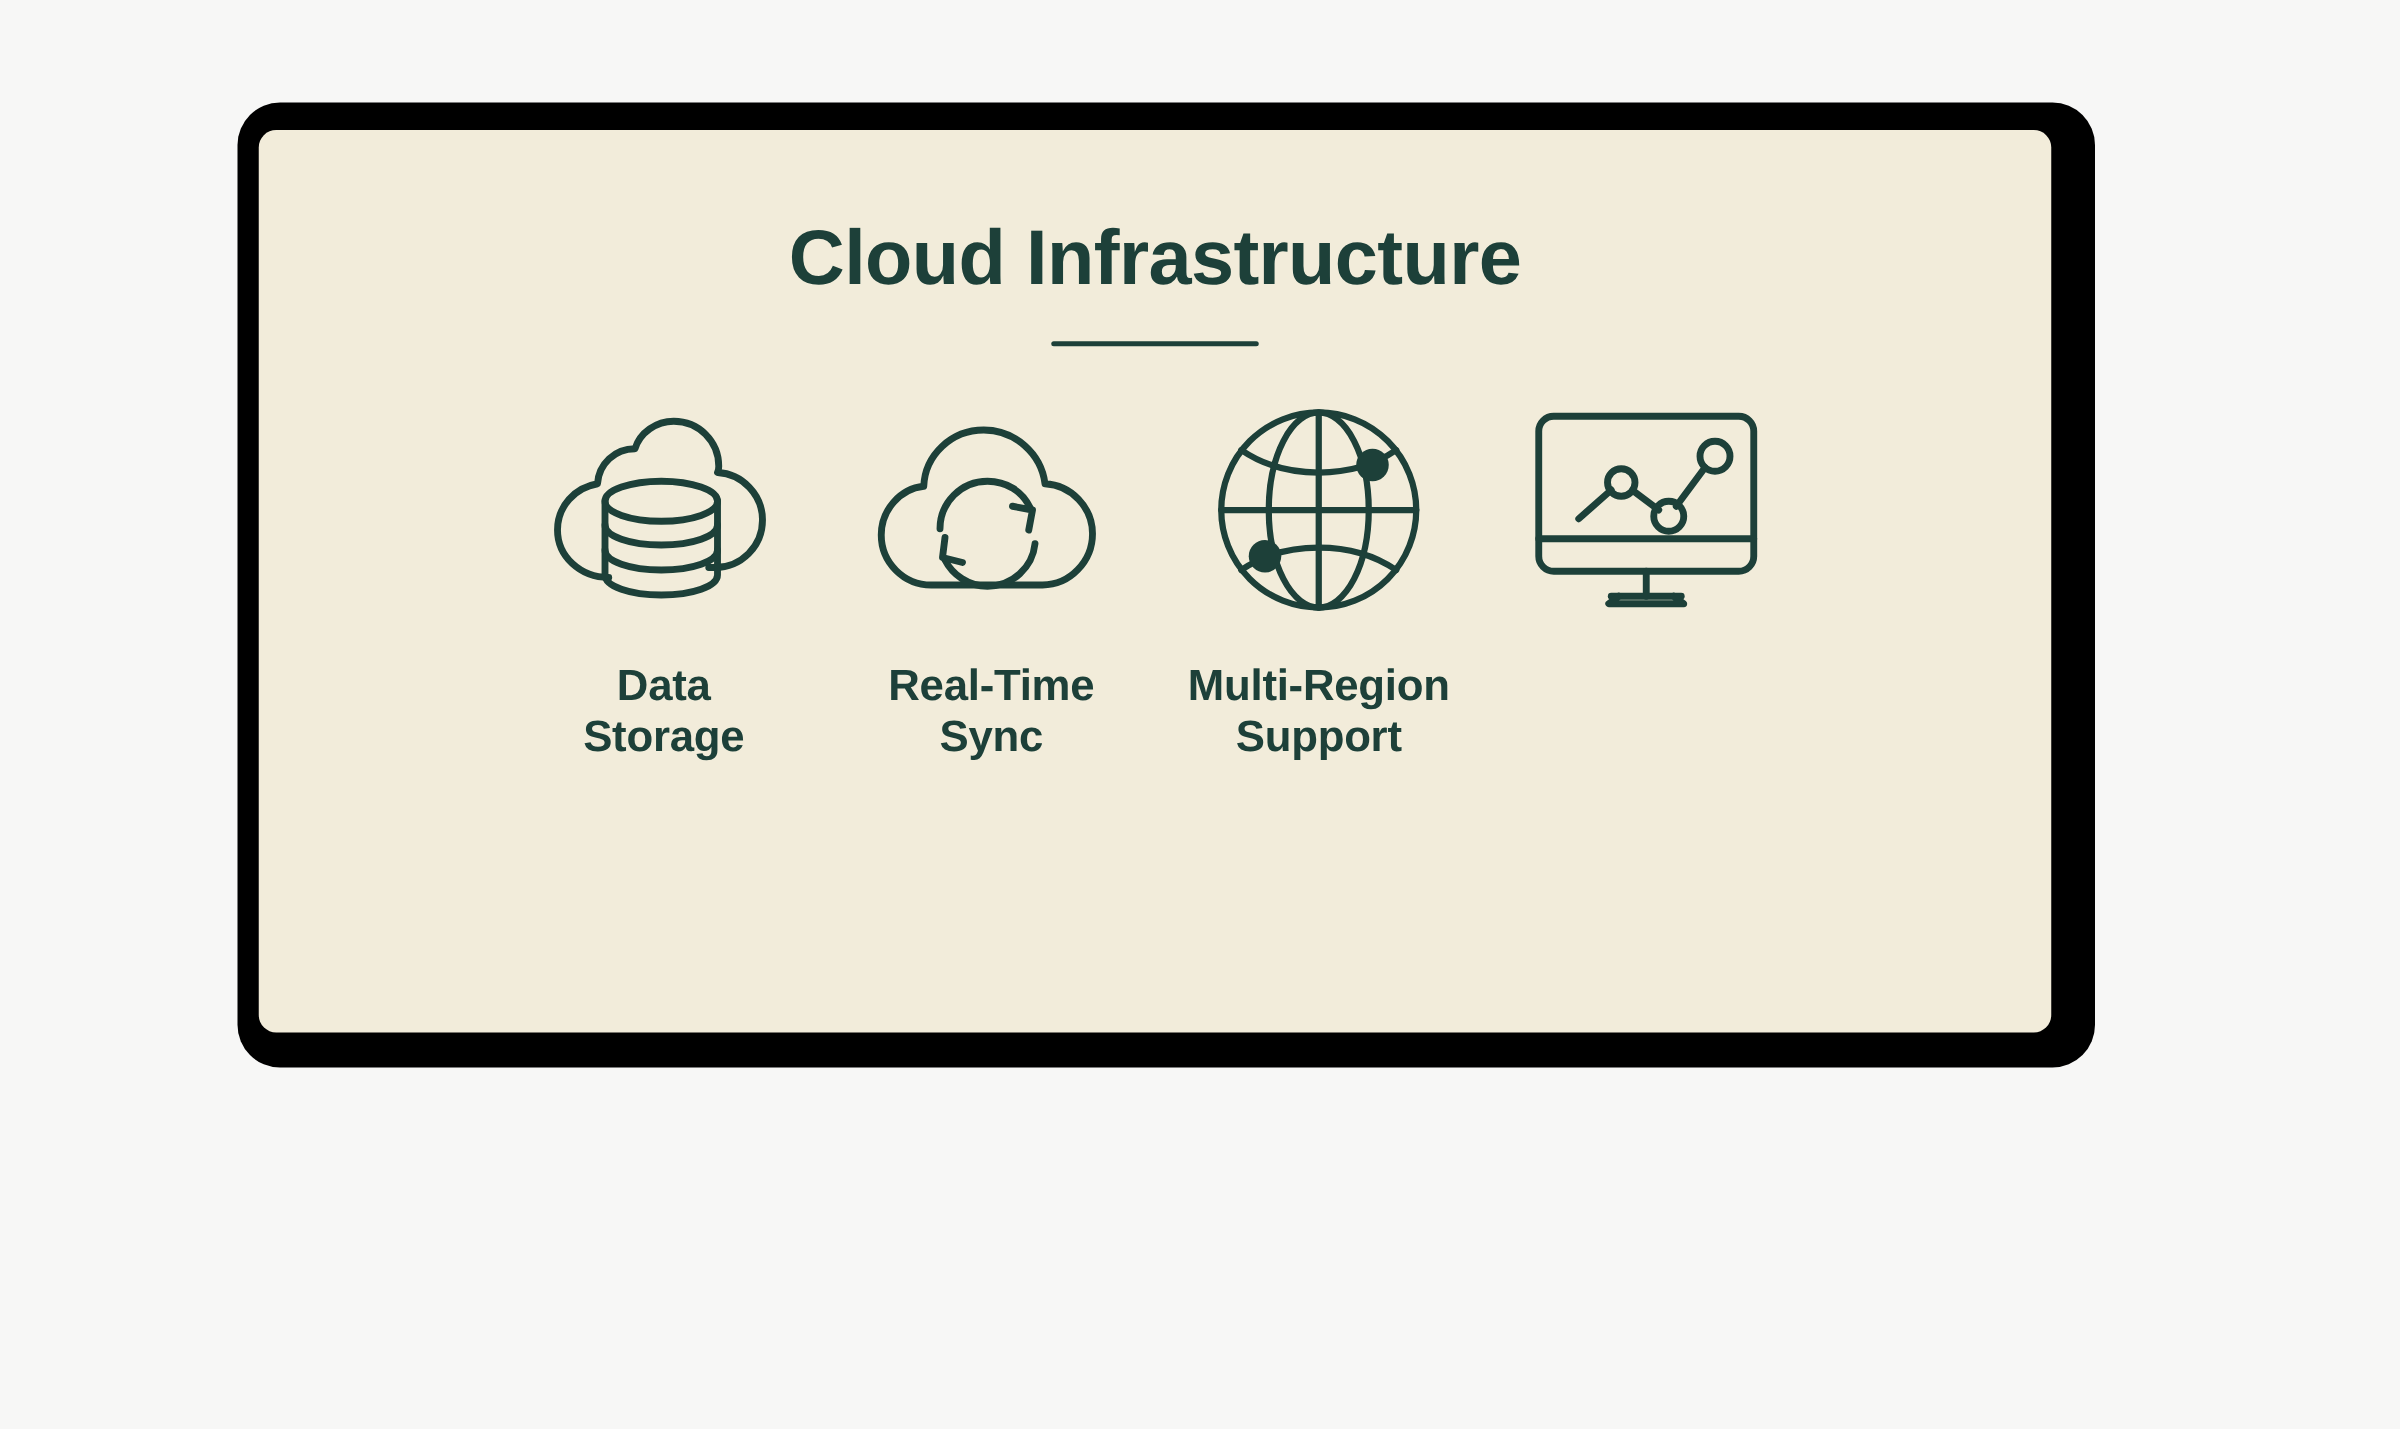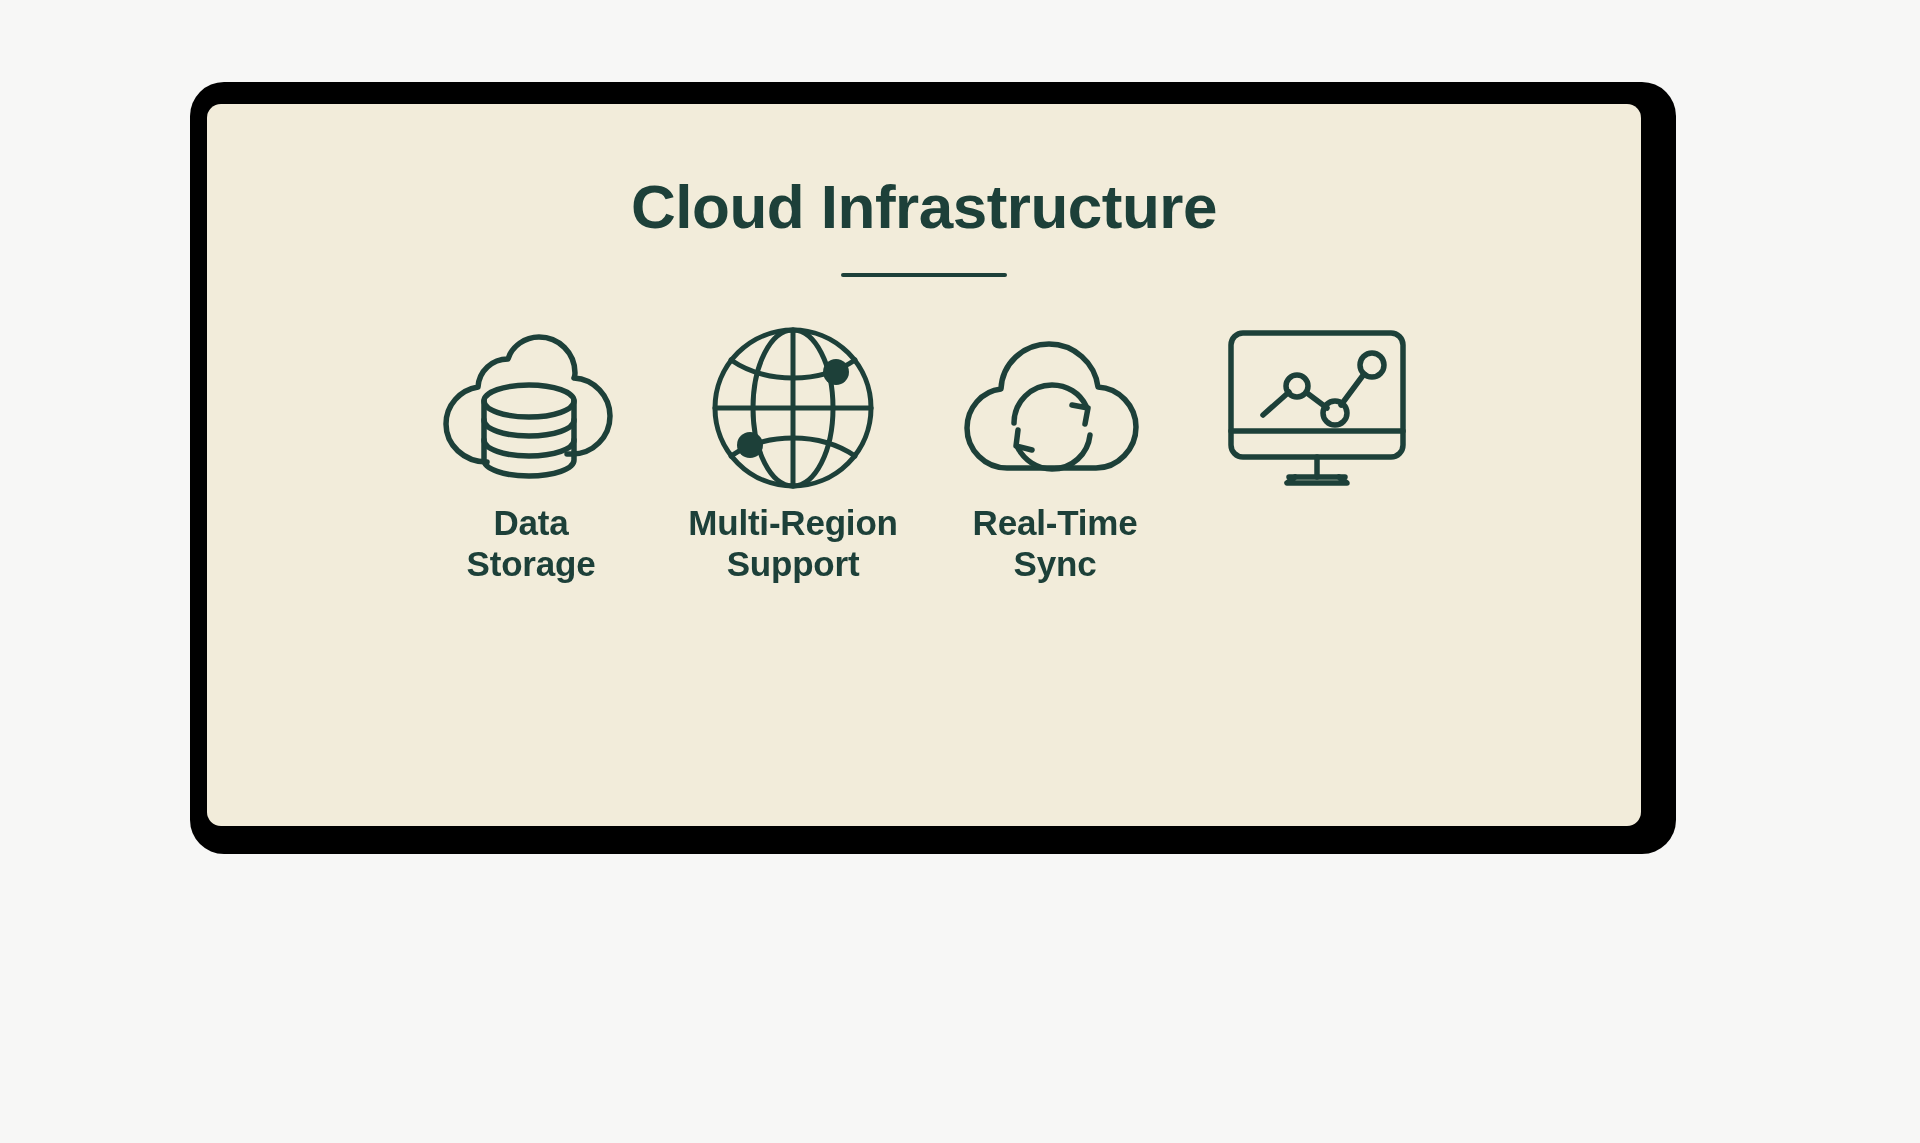--- a/index.html
+++ b/index.html
@@ -91,21 +91,21 @@
     width: 200px;
     height: 176px;
     display: flex;
     align-items: center;
     justify-content: center;
   }
   .feature-icon svg {
     display: block;
   }
   .feature-label {
-    margin-top: 6px;
+    margin-top: 32px;
     font-size: 35px;
     font-weight: bold;
     line-height: 1.18;
     color: #1d4039;
     text-align: center;
     letter-spacing: -0.2px;
     white-space: pre-line;
   }
 </style>
 </head>
@@ -135,48 +135,48 @@
               <path d="M53 92 C53 101 73 108 98 108 C123 108 143 101 143 92"></path>
               <path d="M53 112 C53 121 73 128 98 128 C123 128 143 121 143 112"></path>
             </svg>
           </div>
           <div class="feature-label">Data
 Storage</div>
         </div>
 
         <div class="feature-item">
           <div class="feature-icon">
+            <svg width="200" height="160" viewBox="0 0 200 160" fill="none" stroke="#1d4039" stroke-width="5.5" stroke-linecap="round" stroke-linejoin="round">
+              <path d="M52 140 C30 140 12 122 12 100 C12 80 27 63 46 61 C47 36 68 16 94 16
+                       C119 16 140 35 143 59 C164 60 181 78 181 99 C181 121 163 140 141 140 Z"></path>
+              <path d="M59 95 C59 74 76 57 97 57 C112 57 125 65 131 78"></path>
+              <path d="M135 107 C133 126 117 141 97 141 C82 141 69 132 63 120"></path>
+              <path d="M117 77 L133 80 L130 96"></path>
+              <path d="M77 122 L61 118 L63 102"></path>
+            </svg>
+          </div>
+          <div class="feature-label">Real-Time
+Sync</div>
+        </div>
+
+        <div class="feature-item">
+          <div class="feature-icon">
             <svg width="200" height="170" viewBox="0 0 200 170" fill="none" stroke="#1d4039" stroke-width="5" stroke-linecap="round" stroke-linejoin="round">
               <circle cx="100" cy="85" r="78"></circle>
               <line x1="100" y1="7" x2="100" y2="163"></line>
               <line x1="22" y1="85" x2="178" y2="85"></line>
               <ellipse cx="100" cy="85" rx="40" ry="78"></ellipse>
               <path d="M38 37 C54 48 76 55 100 55 C124 55 146 48 162 37"></path>
               <path d="M38 133 C54 122 76 115 100 115 C124 115 146 122 162 133"></path>
               <circle cx="143" cy="49" r="13" fill="#1d4039" stroke="none"></circle>
               <circle cx="57" cy="122" r="13" fill="#1d4039" stroke="none"></circle>
             </svg>
           </div>
           <div class="feature-label">Multi-Region
 Support</div>
-        </div>
-
-        <div class="feature-item">
-          <div class="feature-icon">
-            <svg width="200" height="160" viewBox="0 0 200 160" fill="none" stroke="#1d4039" stroke-width="5.5" stroke-linecap="round" stroke-linejoin="round">
-              <path d="M52 140 C30 140 12 122 12 100 C12 80 27 63 46 61 C47 36 68 16 94 16
-                       C119 16 140 35 143 59 C164 60 181 78 181 99 C181 121 163 140 141 140 Z"></path>
-              <path d="M59 95 C59 74 76 57 97 57 C112 57 125 65 131 78"></path>
-              <path d="M135 107 C133 126 117 141 97 141 C82 141 69 132 63 120"></path>
-              <path d="M117 77 L133 80 L130 96"></path>
-              <path d="M77 122 L61 118 L63 102"></path>
-            </svg>
-          </div>
-          <div class="feature-label">Real-Time
-Sync</div>
         </div>
 
         <div class="feature-item">
           <div class="feature-icon">
             <svg width="200" height="170" viewBox="0 0 200 170" fill="none" stroke="#1d4039" stroke-width="5.5" stroke-linecap="round" stroke-linejoin="round">
               <rect x="14" y="10" width="172" height="124" rx="12"></rect>
               <line x1="14" y1="108" x2="186" y2="108"></line>
               <path d="M100 134 L100 154"></path>
               <path d="M72 154 L128 154"></path>
               <path d="M78 154 L70 160 L130 160 L122 154"></path>

